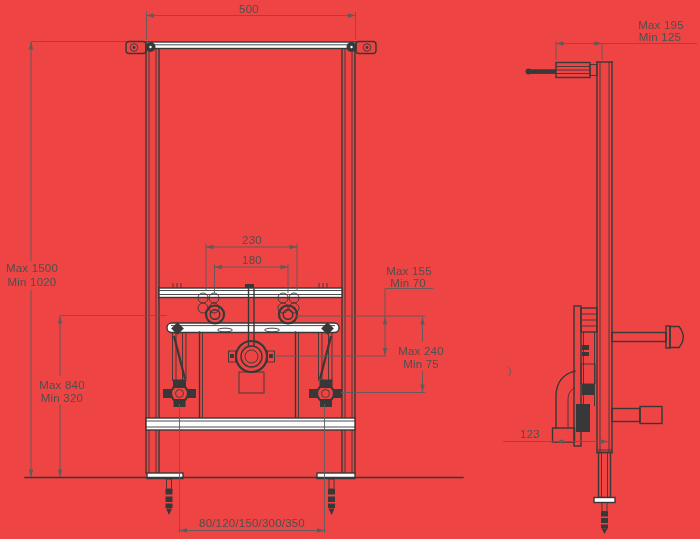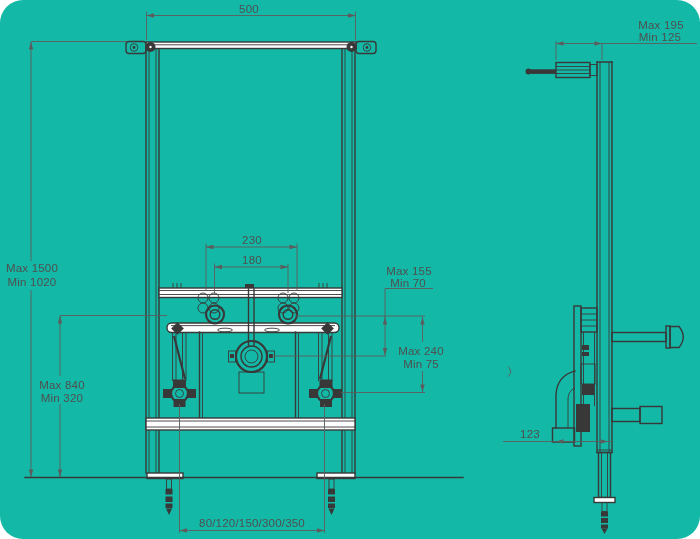--- a/index.html
+++ b/index.html
@@ -1,16 +1,16 @@
 <!DOCTYPE html>
 <html><head>
 <meta charset="utf-8">
 <style>
   html,body{margin:0;padding:0;background:#ffffff;}
-  .canvas{position:relative;width:700px;height:539px;background:#14b8a6;overflow:hidden;border-radius:23px;}
+  .canvas{position:relative;width:700px;height:539px;background:#ef4444;overflow:hidden;}
   svg{display:block;}
   .ln  {stroke:#383838;stroke-width:1.4;fill:none;stroke-linecap:square;}
   .ln2 {stroke:#383838;stroke-width:2.2;fill:none;}
   .thin{stroke:#383838;stroke-width:0.9;fill:none;}
   .wfill{fill:#ffffff;stroke:#383838;stroke-width:1.4;}
   .blk {fill:#383838;stroke:none;}
   .dim {stroke:#5c5c5c;stroke-width:0.9;fill:none;stroke-linecap:butt;}
   .dar {fill:#5c5c5c;stroke:none;}
   text {font-family:"Liberation Sans",sans-serif;font-size:11.5px;fill:#4f4f4f;letter-spacing:0.2px;}
   .t   {text-anchor:middle;}

